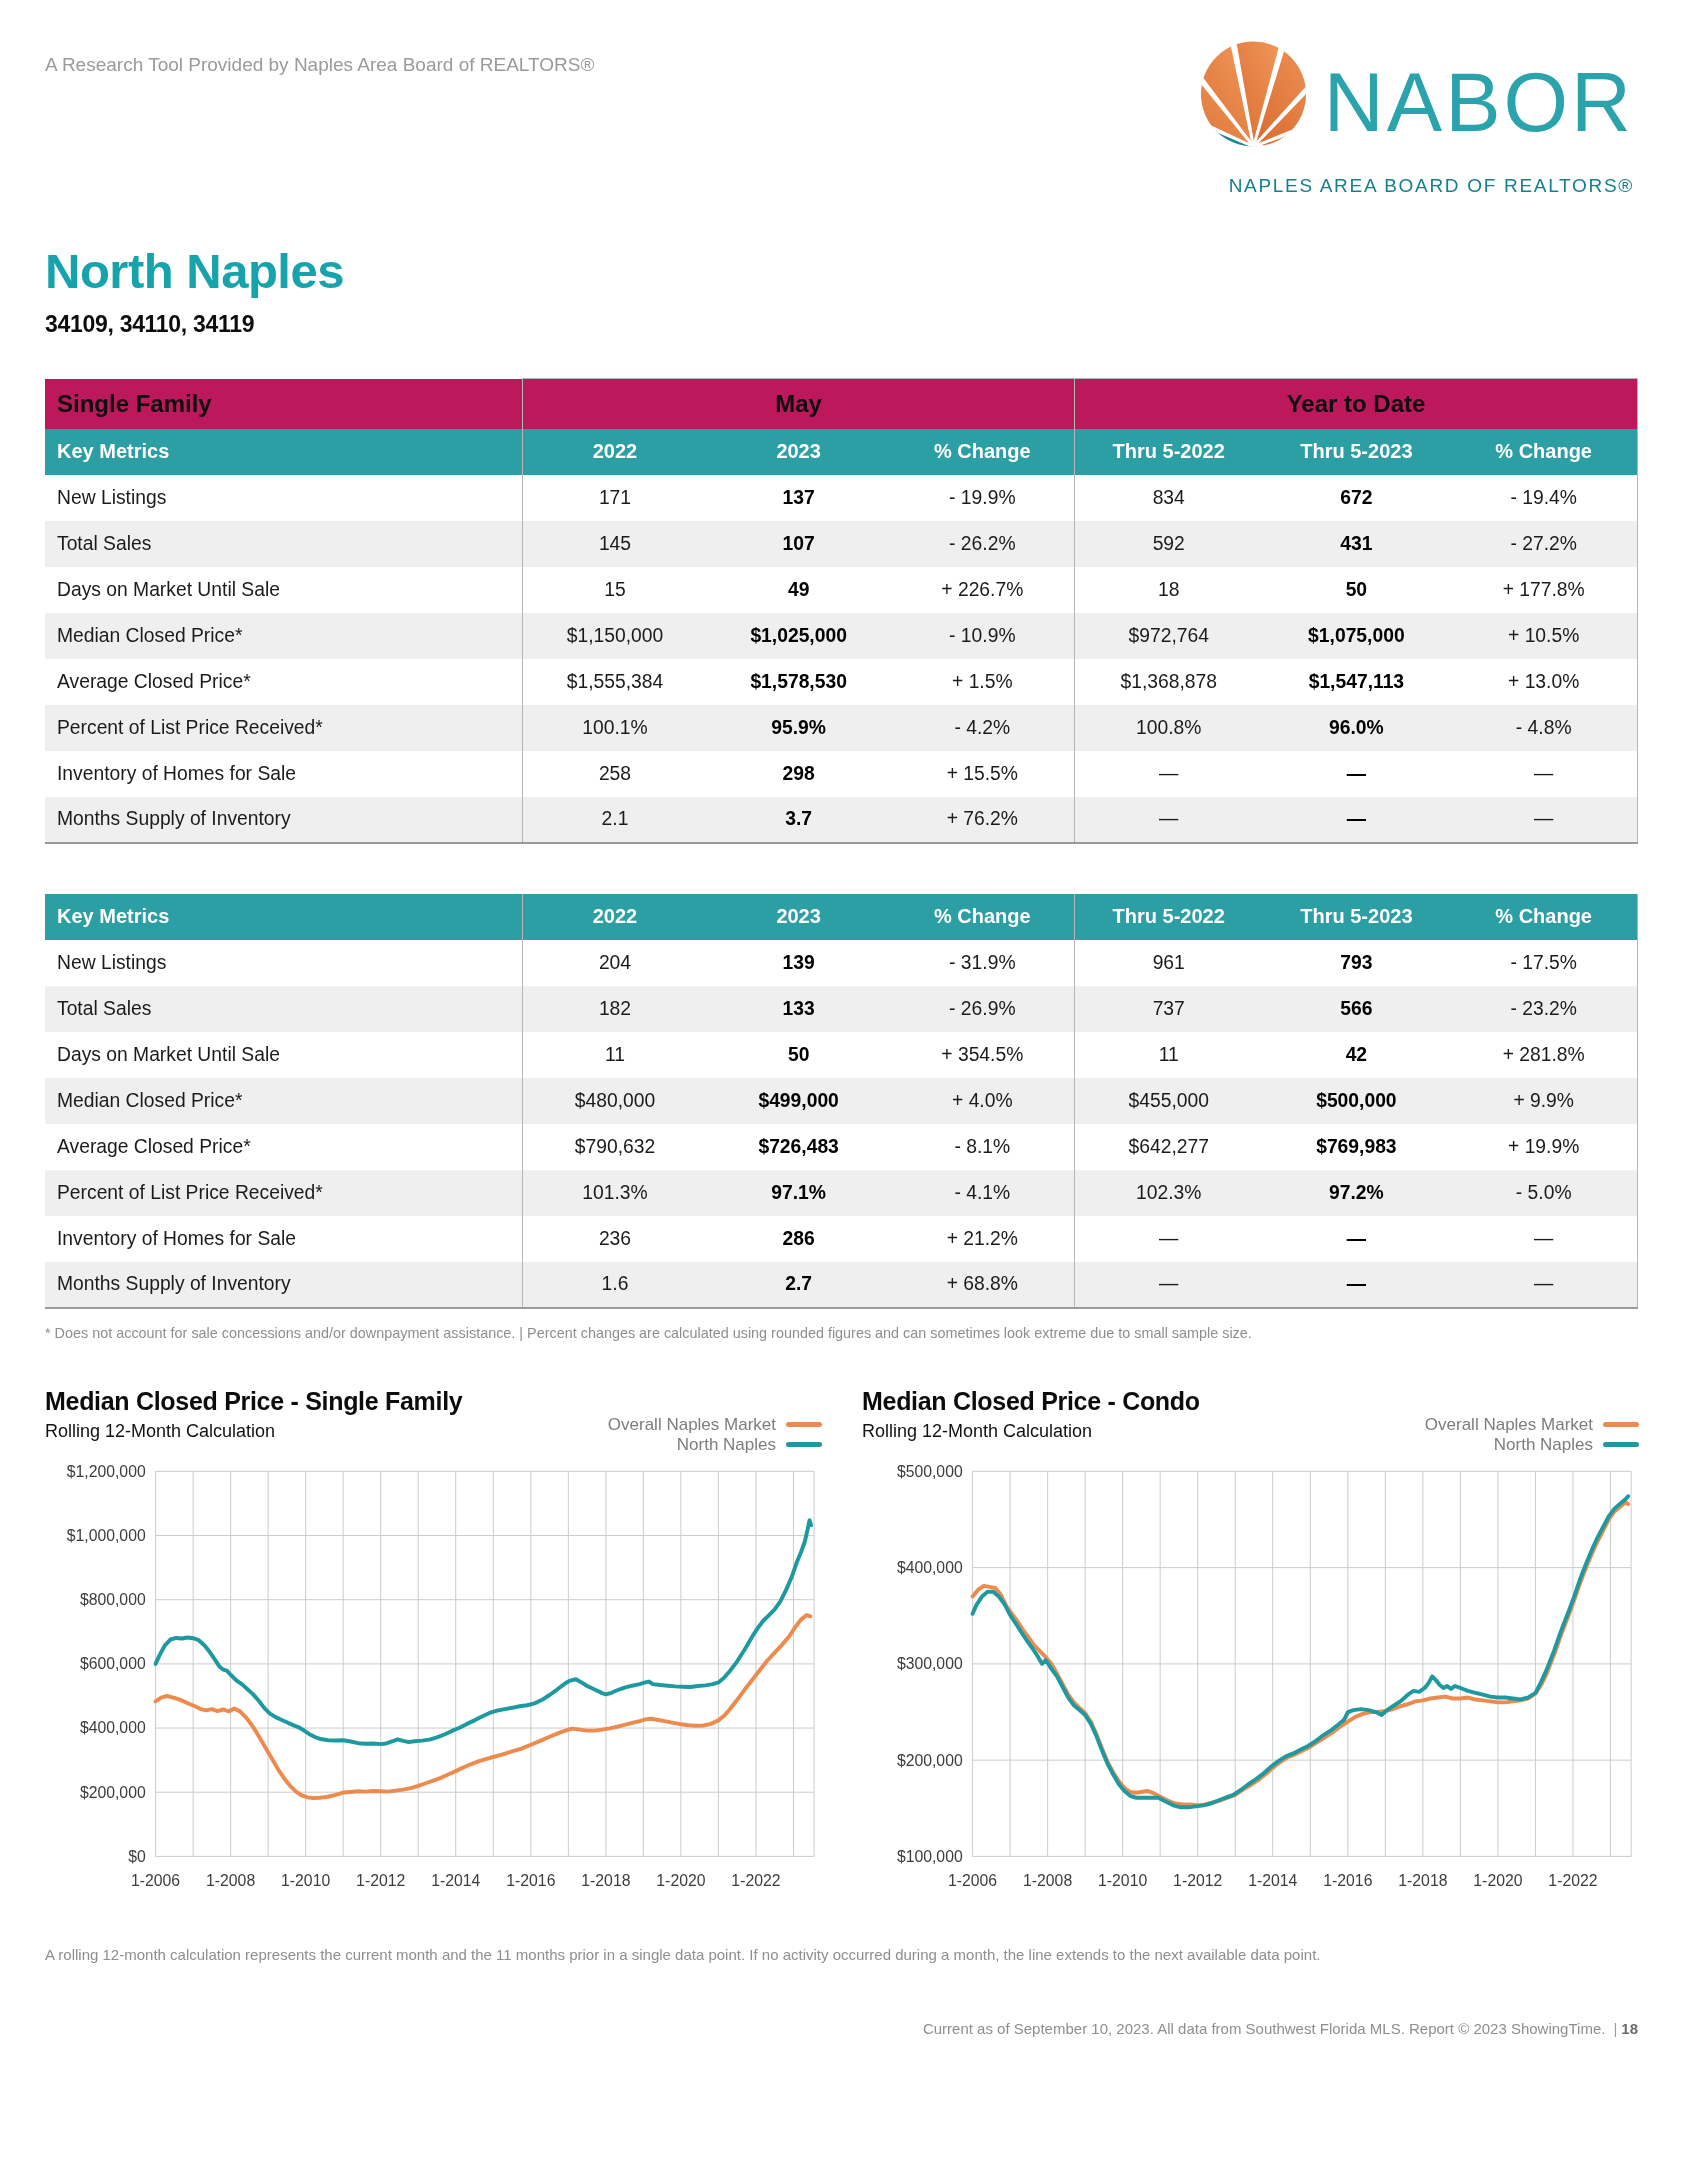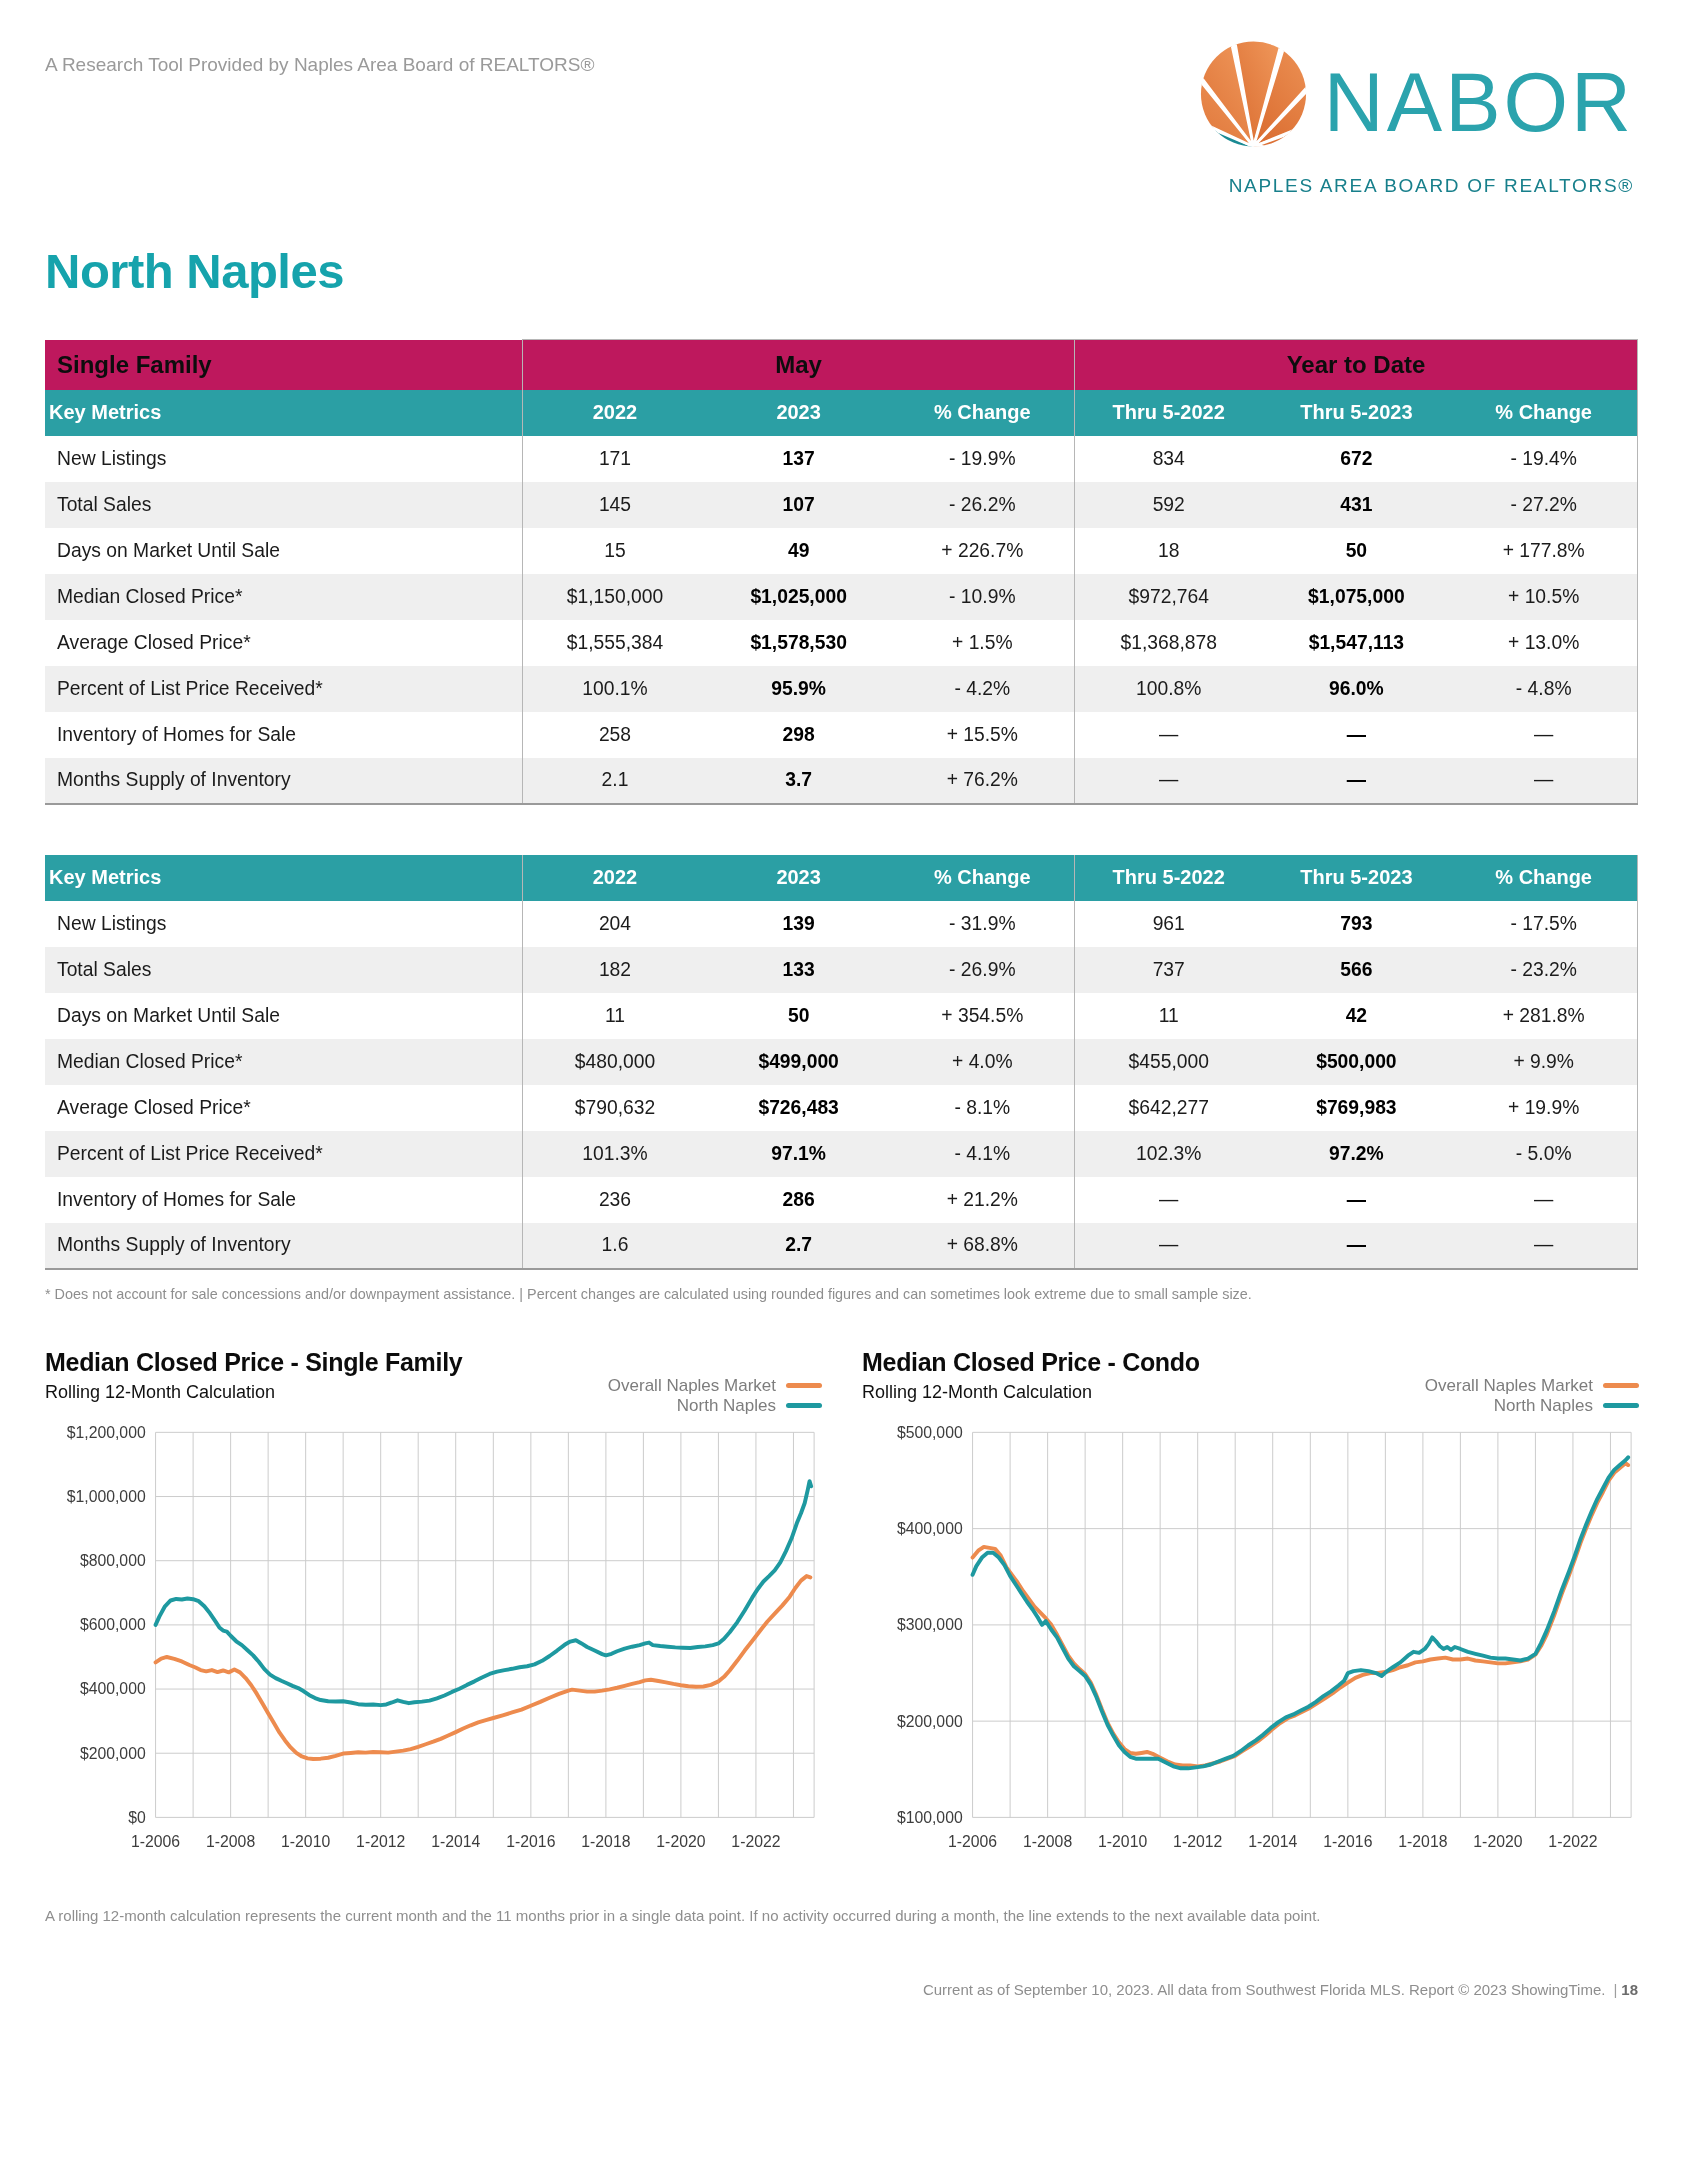--- a/index.html
+++ b/index.html
@@ -28,21 +28,21 @@
 
   
   .mtable { width:100%; border-collapse:collapse; table-layout:fixed; }
   .mtable.first { margin-top:40px; }
   .mtable.second { margin-top:50px; }
   .section-row td { font-size:24px; font-weight:bold; height:50px; background:#be185d; color:#0d0d0d; }
   td.section-name { text-align:left; padding-left:12px; }
   td.section-span { text-align:center; border-top:1.5px solid #b6b6b6; border-left:1.5px solid #b6b6b6; }
   td.section-ytd { border-right:1.5px solid #b6b6b6; }
   .head-row th { background:#2B9FA4; color:#ffffff; font-size:20px; font-weight:bold; height:46px; text-align:center; }
-  .head-row th.h0 { text-align:left; padding-left:4px; }
+  .head-row th.h0 { text-align:left; padding-left:12px; }
   .head-row th.h1, .head-row th.h4 { border-left:1.5px solid #b6b6b6; }
   .head-row th.h6 { border-right:1.5px solid #b6b6b6; }
   .mtable tbody td { font-size:19.3px; height:46px; text-align:center; color:#1b1b1b; }
   .mtable tbody td.metric { text-align:left; padding-left:12px; }
   .mtable tbody td.bold { font-weight:bold; color:#000; }
   .mtable tbody tr:nth-child(even) { background:#efefef; }
   .mtable tbody tr:last-child td { border-bottom:2px solid #9a9a9a; }
   .mtable tbody td.v1, .mtable tbody td.v4 { border-left:1.5px solid #b6b6b6; }
   .mtable tbody td.v6 { border-right:1.5px solid #b6b6b6; }
 
@@ -99,20 +99,21 @@
         </svg>
       </span>
       <span class="logo-name">NABOR</span>
     </div>
     <div class="logo-tagline">NAPLES AREA BOARD OF REALTORS®</div>
   </div>
 </div>
 
 <div class="region">
   <div class="region-name">North Naples</div>
+  <div class="region-zips">34109, 34110, 34119</div>
 </div>
 
 <table class="mtable first">
   <colgroup>
     <col style="width:30%">
       <col style="width:11.55%">
       <col style="width:11.55%">
       <col style="width:11.55%">
     <col style="width:11.8%">
       <col style="width:11.8%">

